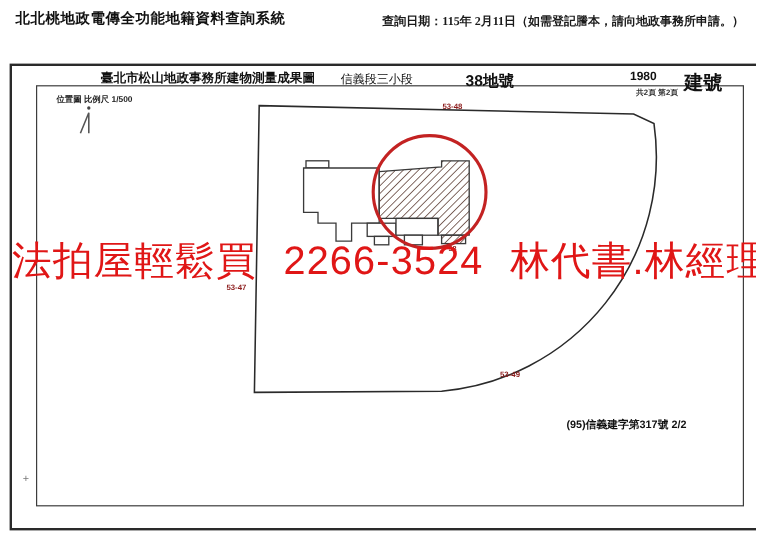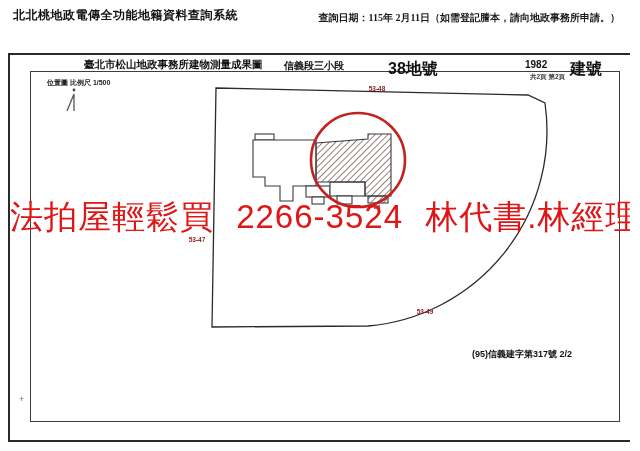--- a/index.html
+++ b/index.html
@@ -5,22 +5,22 @@
   html,body{margin:0;padding:0;background:#fff;}
   #page{position:relative;width:630px;height:451px;background:#ffffff;overflow:hidden;
         font-family:"Liberation Sans","DejaVu Sans",sans-serif;color:#111;}
   .abs{position:absolute;white-space:nowrap;}
   .hdr-sys{left:13px;top:7px;font-size:12px;font-weight:700;letter-spacing:.5px;}
   .hdr-date{right:10px;top:11px;font-size:10px;font-weight:600;color:#1a1a1a;font-family:Liberation Serif, serif;}
   .hdr-doc{left:13px;top:26px;font-size:10px;font-weight:700;}
   .outer-frame{left:8px;top:53px;width:624px;height:389px;border:2px solid #2a2a2a;box-sizing:border-box;}
   .inner-frame{left:30px;top:71px;width:590px;height:351px;border:1px solid #3d3d3d;box-sizing:border-box;}
   .t-office{left:84px;top:58px;font-size:10.5px;font-weight:700;}
-  .t-sec{left:284px;top:59px;font-size:10px;font-weight:700;}
-  .t-lot{left:388px;top:59px;font-size:16px;font-weight:700;}
+  .t-sec{left:284px;top:59px;font-size:10px;font-weight:400;}
+  .t-lot{left:388px;top:59px;font-size:13px;font-weight:700;}
   .t-bno{left:525px;top:59px;font-size:10px;font-weight:700;}
   .t-bnl{left:570px;top:59px;font-size:16px;font-weight:700;}
   .t-page{left:530px;top:73px;font-size:6.5px;color:#333;font-weight:600;}
   .t-scale{left:47px;top:78px;font-size:7px;font-weight:700;color:#222;}
   .t-plus{left:19px;top:394px;font-size:9px;color:#777;}
   .svg-layer{left:0;top:0;width:640px;height:451px;}
   .watermark{left:10px;top:198px;font-size:33px;font-weight:400;line-height:37px;
              letter-spacing:1px;word-spacing:12px;white-space:nowrap;}
 </style>
 </head>
@@ -30,21 +30,21 @@
 
   <div class="abs hdr-sys">北北桃地政電傳全功能地籍資料查詢系統</div>
   <div class="abs hdr-date">查詢日期：115年 2月11日（如需登記謄本，請向地政事務所申請。）</div>
 
   <div class="abs outer-frame"></div>
   <div class="abs inner-frame"></div>
 
   <div class="abs t-office">臺北市松山地政事務所建物測量成果圖</div>
   <div class="abs t-sec">信義段三小段</div>
   <div class="abs t-lot">38地號</div>
-  <div class="abs t-bno">1982</div>
+  <div class="abs t-bno">1980</div>
   <div class="abs t-bnl">建號</div>
   <div class="abs t-page">共2頁 第2頁</div>
   <div class="abs t-scale">位置圖 比例尺 1/500</div>
   <div class="abs t-plus">+</div>
 
   <svg class="abs svg-layer" viewBox="0 0 640 451">
     <defs>
       <pattern id="hatch" width="4.5" height="4.5" patternUnits="userSpaceOnUse" patternTransform="rotate(45)">
         <line x1="0" y1="0" x2="0" y2="4.5" stroke="#6b4f47" stroke-width="1.4"></line>
       </pattern>

